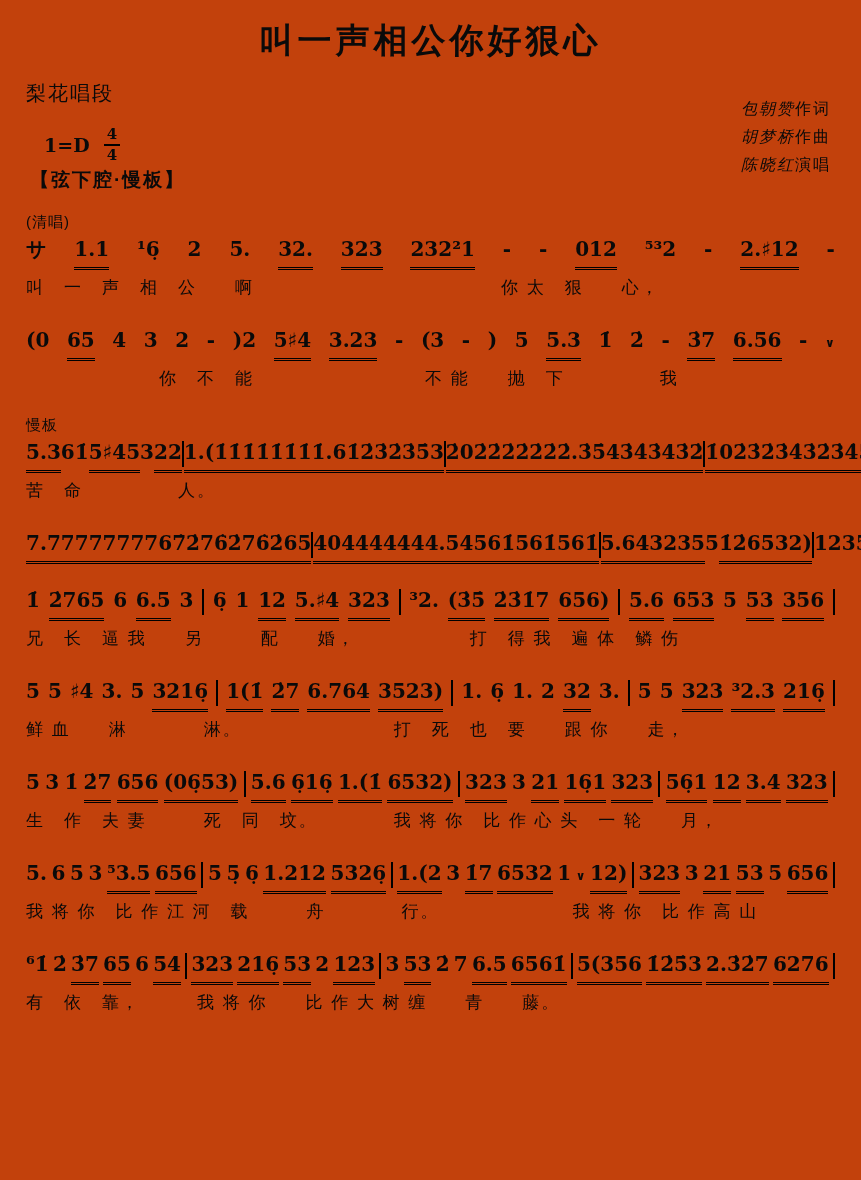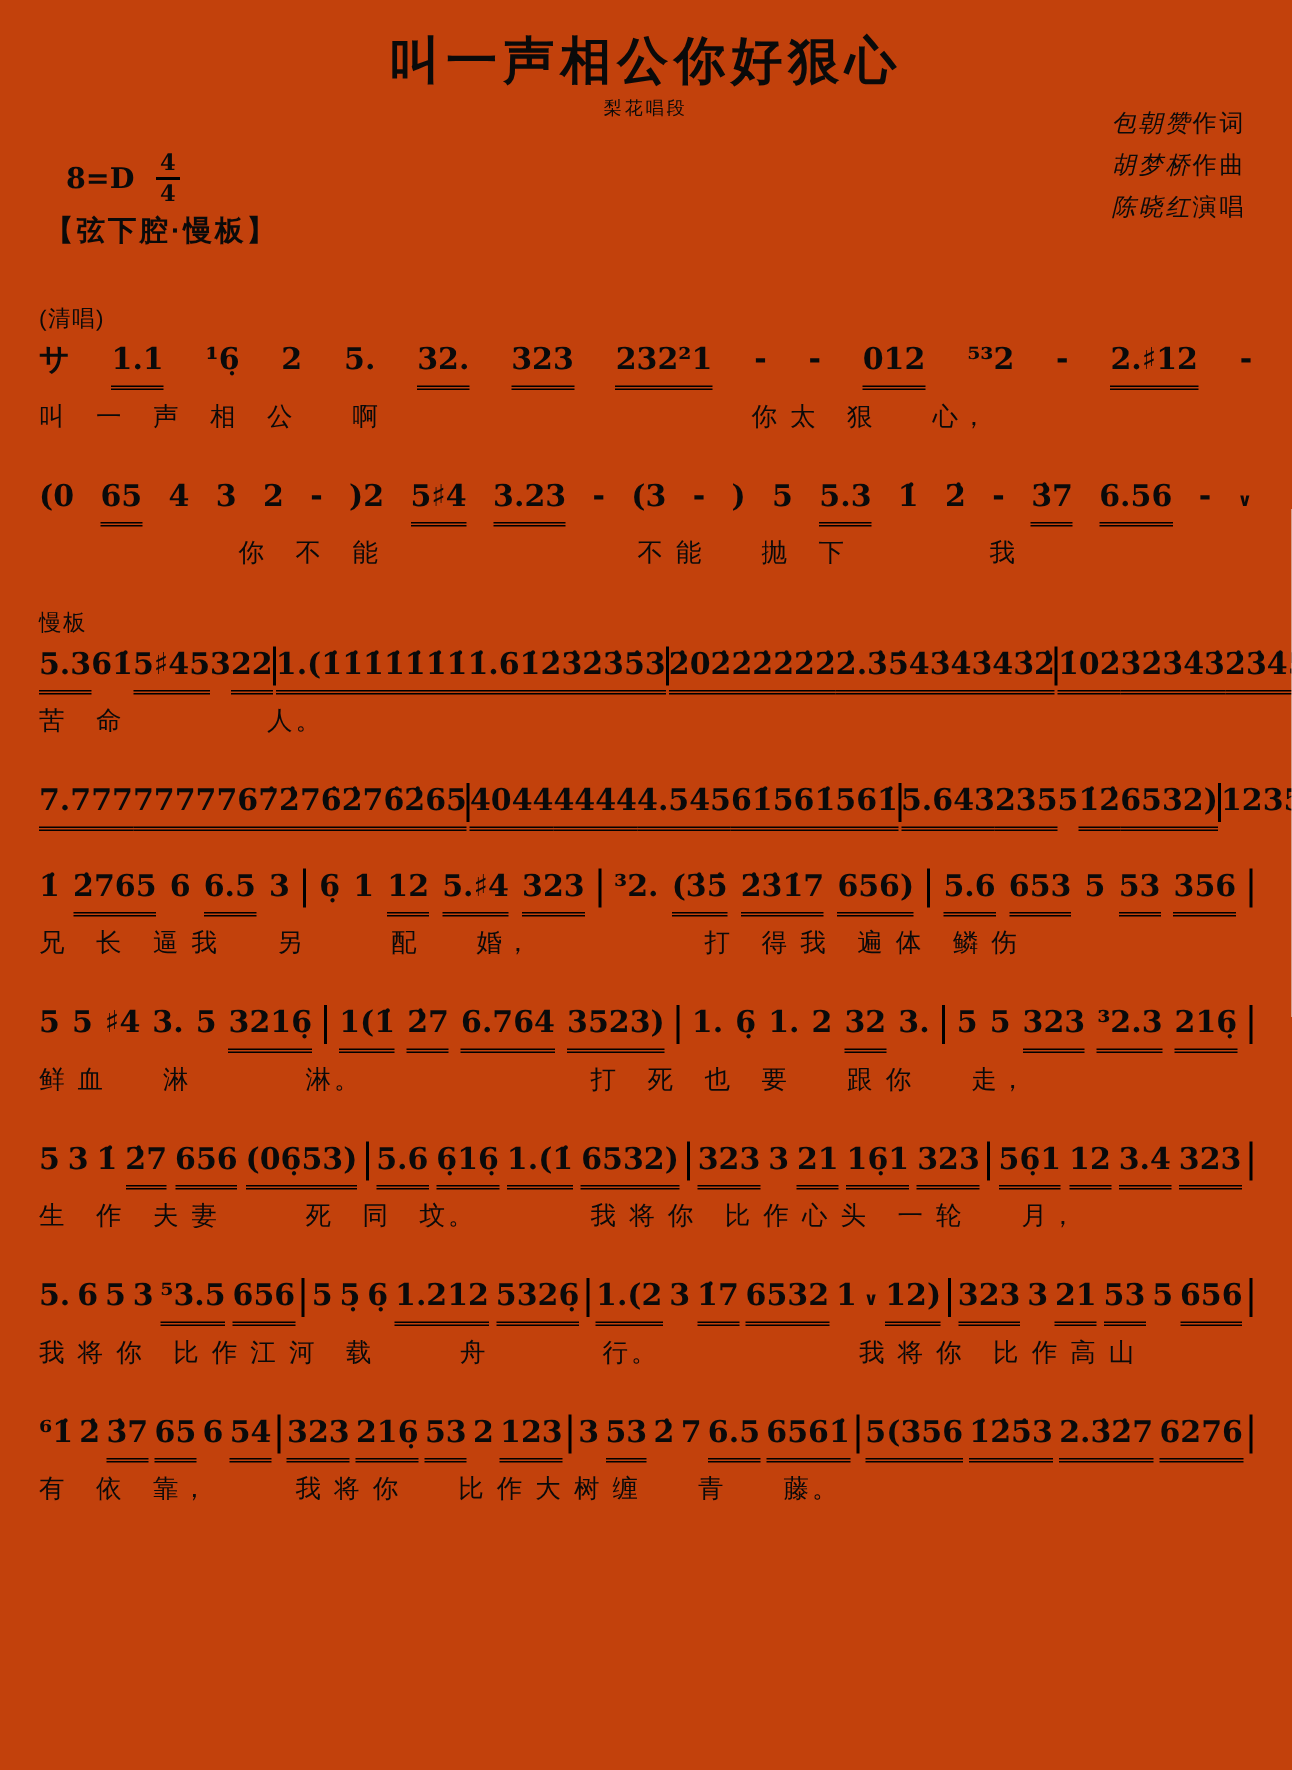--- a/index.html
+++ b/index.html
@@ -17,24 +17,24 @@
   }
   
   .title{
     text-align:center;
     font-size:34px;
     font-weight:bold;
     letter-spacing:4px;
     margin:4px 0 0 0;
   }
   .subtitle{
-    text-align:center;
-    font-size:12px;
+    text-align:left;
+    font-size:20px;
     letter-spacing:2px;
-    margin-top:0;
+    margin-top:16px;
   }
   .meta{
     position:relative;
     height:96px;
     margin-top:2px;
   }
   .keyblock{
     position:absolute;left:18px;top:18px;
     font-family:"DejaVu Serif",serif;
     font-weight:bold;font-size:19px;
@@ -51,21 +51,21 @@
     font-size:19px;font-weight:bold;letter-spacing:2px;
   }
   .credits{
     position:absolute;right:4px;top:-14px;
     font-size:16px;text-align:right;
   }
   .credit-row{line-height:28px;white-space:pre;}
   .credit-name{letter-spacing:2px;font-style:italic;}
   .credit-role{letter-spacing:2px;}
   
-  .score{margin-top:24px;}
+  .score{margin-top:8px;}
   .system{margin-bottom:23px;}
   .pre-label{
     font-size:15px;
     letter-spacing:1px;
     margin-bottom:1px;
     height:20px;
   }
   .notation{
     display:flex;
     justify-content:space-between;
@@ -99,21 +99,21 @@
 </head>
 <body>
 
 <div class="page">
 
   <h1 class="title">叫一声相公你好狠心</h1>
   <div class="subtitle">梨花唱段</div>
 
   <div class="meta">
     <div class="keyblock">
-      <span>8=D</span>
+      <span>1=D</span>
       <span class="timesig">
         <span class="ts-top">4</span>
         <span class="ts-bot">4</span>
       </span>
     </div>
     <div class="tempo">【弦下腔·慢板】</div>
 
     <div class="credits">
       <div class="credit-row"><span class="credit-name">包朝赞</span><span class="credit-role">作词</span></div>
       <div class="credit-row"><span class="credit-name">胡梦桥</span><span class="credit-role">作曲</span></div>

